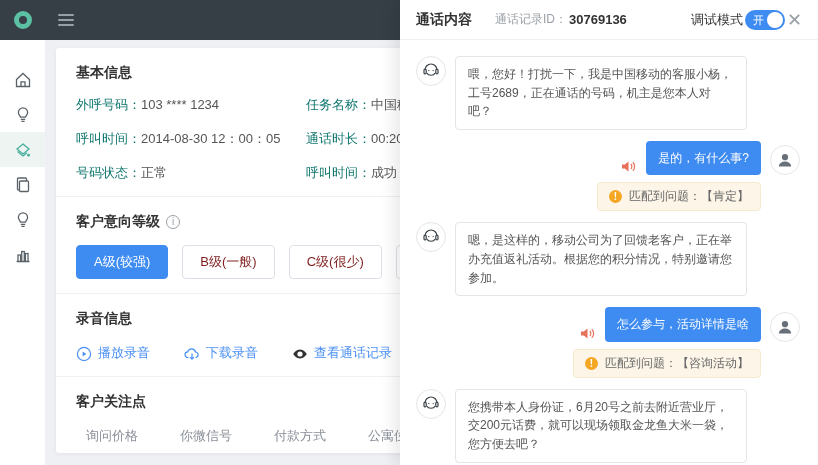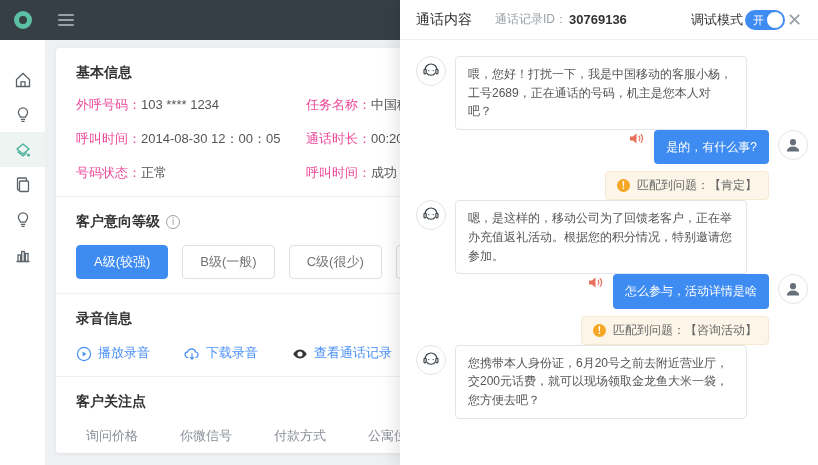--- a/index.html
+++ b/index.html
@@ -26,58 +26,58 @@
   .card { position:absolute; left:56px; top:48px; width:770px; height:405px;
     background:#fff; border-radius:3px; box-shadow:0 1px 4px rgba(0,0,0,.06); z-index:0; overflow:hidden; }
   .section { padding:16px 20px 14px 20px; }
   .section + .section { border-top:1px solid #f0f1f4; }
   .sec-title { font-size:14px; font-weight:bold; color:#333; display:flex; align-items:center; gap:6px; }
   .info-icon { width:14px; height:14px; border:1px solid #9aa0a6; color:#9aa0a6; border-radius:50%;
     font-size:10px; line-height:12px; text-align:center; font-weight:normal; cursor:pointer; }
 
   .fields { margin-top:14px; display:grid; grid-template-columns:230px 1fr; row-gap:16px; }
   .field { font-size:13px; color:#555; white-space:nowrap; overflow:hidden; }
-  .field .lbl { color:#ec4899; }
+  .field .lbl { color:#0f766e; }
   .field .val { color:#555; }
 
   .levels { margin-top:14px; display:flex; gap:14px; }
-  .level-btn { font-size:13px; color:#737373; background:#fff; border:1px solid #dcdfe6;
+  .level-btn { font-size:13px; color:#7f1d1d; background:#fff; border:1px solid #dcdfe6;
     border-radius:4px; padding:7px 17px; cursor:pointer; white-space:nowrap; }
   .level-btn.selected { background:#3e8bf2; border-color:#3e8bf2; color:#fff; }
 
   .rec-row { margin-top:16px; display:flex; gap:34px; align-items:center; }
   .rec-link { display:flex; align-items:flex-end; gap:6px; font-size:13px; color:#4a90f5; cursor:pointer; }
   .rec-link svg { width:16px; height:16px; }
   .rec-link .dark { color:#333; }
 
   .tags { margin-top:16px; display:flex; gap:42px; padding-left:10px; }
   .tag { font-size:13px; color:#8a8f99; }
 
   
   .panel { position:absolute; left:400px; top:0; width:418px; height:465px; background:#fff;
     z-index:2; box-shadow:-6px 0 14px rgba(0,0,0,.09); }
   .panel-header { height:40px; display:flex; align-items:center; padding:0 16px;
     border-bottom:1px solid #f0f0f0; }
-  .panel-title { font-size:14px; font-weight:normal; color:#333; }
+  .panel-title { font-size:14px; font-weight:bold; color:#333; }
   .record-id-label { margin-left:23px; font-size:12px; color:#9aa0a6; }
   .record-id { margin-left:2px; font-size:13px; color:#333; font-weight:bold; }
   .header-right { margin-left:auto; display:flex; align-items:center; gap:2px; }
   .debug-label { font-size:13px; color:#333; }
   .toggle { position:relative; width:40px; height:20px; border-radius:10px; background:#3e8bf2;
     cursor:pointer; }
   .toggle .on-text { position:absolute; left:8px; top:3.5px; font-size:11px; color:#fff; }
   .toggle .knob { position:absolute; right:2px; top:2px; width:16px; height:16px; border-radius:50%;
     background:#fff; }
   .close-x { font-size:18px; color:#9aa0a6; cursor:pointer; line-height:1; }
 
   
   .chat { position:absolute; top:40px; left:0; right:0; bottom:0; overflow:hidden;
-    padding:16px 10px 6px 16px; display:flex; flex-direction:column; gap:0; }
+    padding:16px 18px 6px 16px; display:flex; flex-direction:column; gap:11px; }
   .msg .row { display:flex; align-items:flex-start; gap:9px; }
-  .msg.user .row { justify-content:flex-end; align-items:flex-start; }
+  .msg.user .row { justify-content:flex-end; align-items:flex-end; }
   .avatar { flex:0 0 30px; width:30px; height:30px; border-radius:50%; background:#fff;
     border:1px solid #e3e5e8; display:flex; align-items:center; justify-content:center; }
   .avatar svg { width:20px; height:20px; }
   .bubble { font-size:12px; line-height:1.55; padding:8px 12px; border-radius:4px; }
   .msg.bot .bubble { background:#fff; border:1px solid #e2e5e9; color:#555; max-width:292px; }
   .msg.user .bubble { background:#3e8bf2; color:#fff; white-space:nowrap; }
   .speaker { width:17px; height:17px; color:#e8715c; cursor:pointer; display:flex; align-items:center; }
   .speaker svg { width:17px; height:17px; }
   .match-row { display:flex; justify-content:flex-end; margin-top:7px; padding-right:39px; }
   .badge { display:flex; align-items:center; gap:7px; background:#fdf6e8; border:1px solid #f5ead0;

